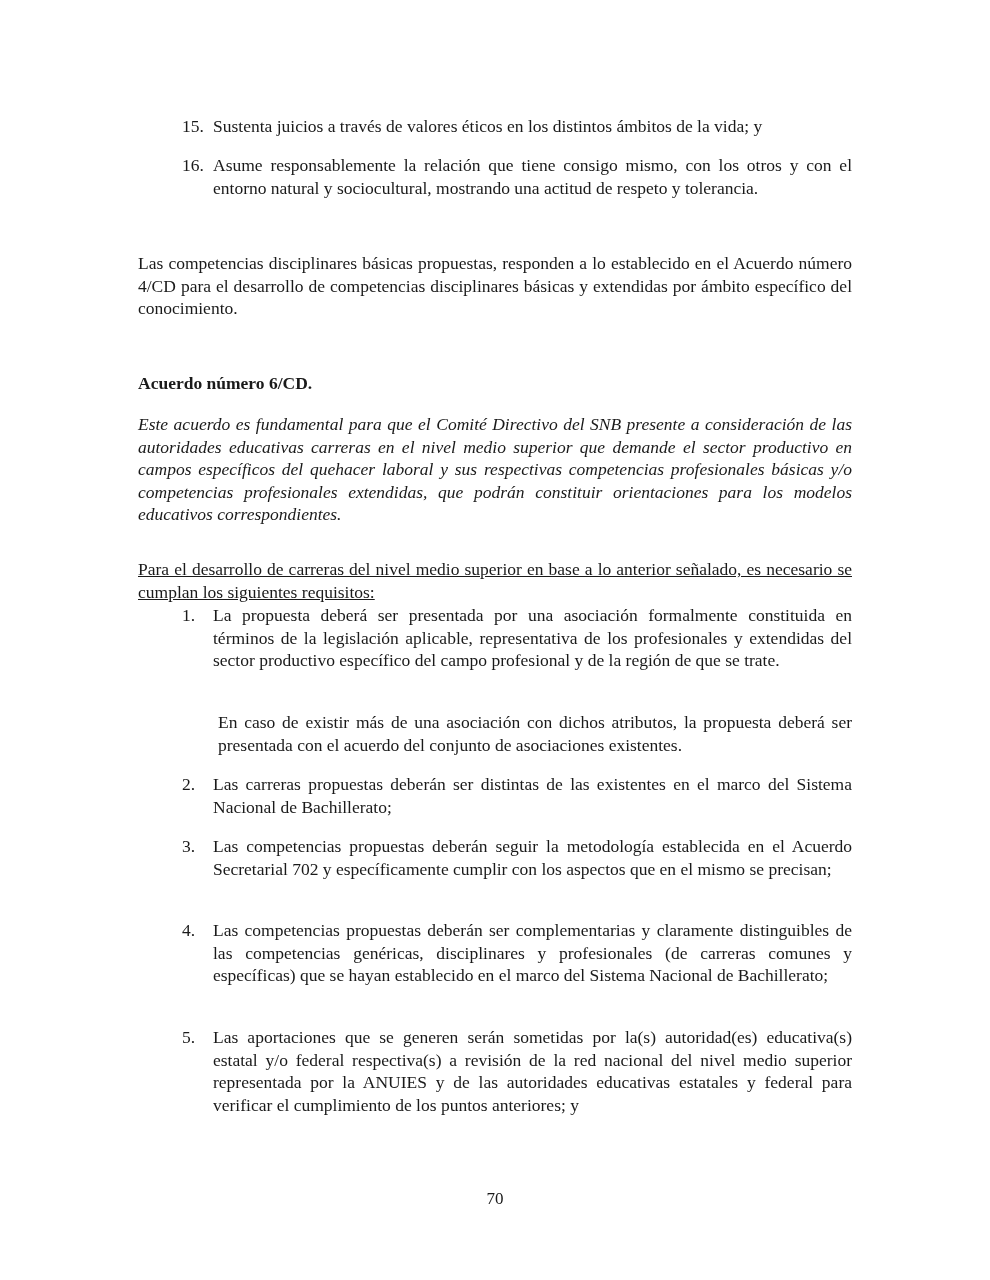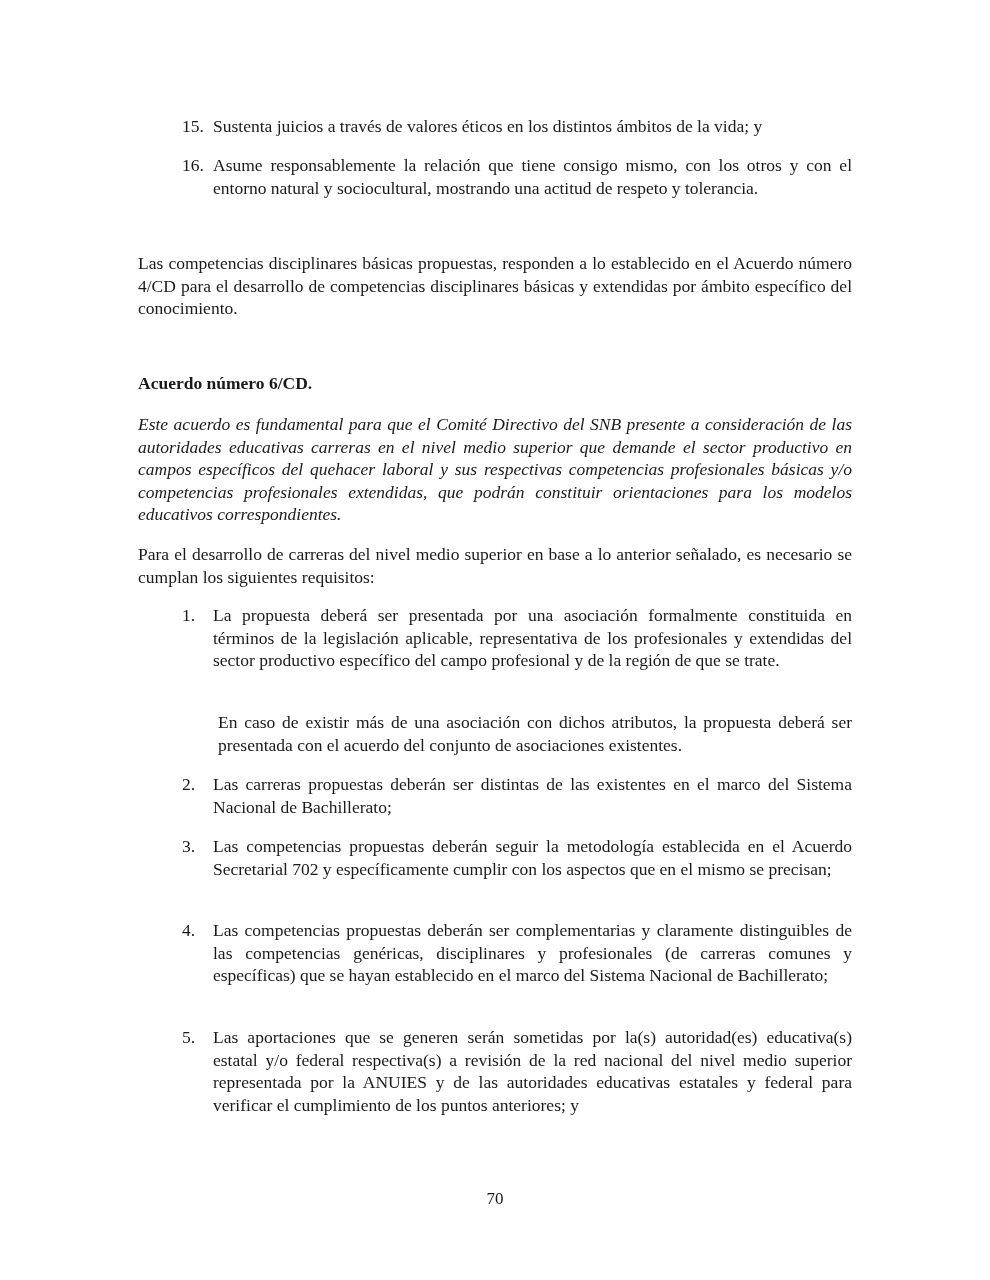--- a/index.html
+++ b/index.html
@@ -88,21 +88,21 @@
   </div>
 
   <div class="block" style="top:372px;">
     <p class="heading">Acuerdo número 6/CD.</p>
   </div>
 
   <div class="block" style="top:413px;font-style:italic;">
     <p class="para">Este acuerdo es fundamental para que el Comité Directivo del SNB presente a consideración de las autoridades educativas carreras en el nivel medio superior que demande el sector productivo en campos específicos del quehacer laboral y sus respectivas competencias profesionales básicas y/o competencias profesionales extendidas, que podrán constituir orientaciones para los modelos educativos correspondientes.</p>
   </div>
 
-  <div class="block" style="top:543px;">
+  <div class="block" style="top:558px;text-decoration:underline;">
     <p class="para">Para el desarrollo de carreras del nivel medio superior en base a lo anterior señalado, es necesario se cumplan los siguientes requisitos:</p>
   </div>
 
   <div class="block" style="top:604px;">
     <p class="list-item">
       <span class="list-num">1.</span>
       <span>La propuesta deberá ser presentada por una asociación formalmente constituida en términos de la legislación aplicable, representativa de los profesionales y extendidas del sector productivo específico del campo profesional y de la región de que se trate.</span>
     </p>
   </div>
 

